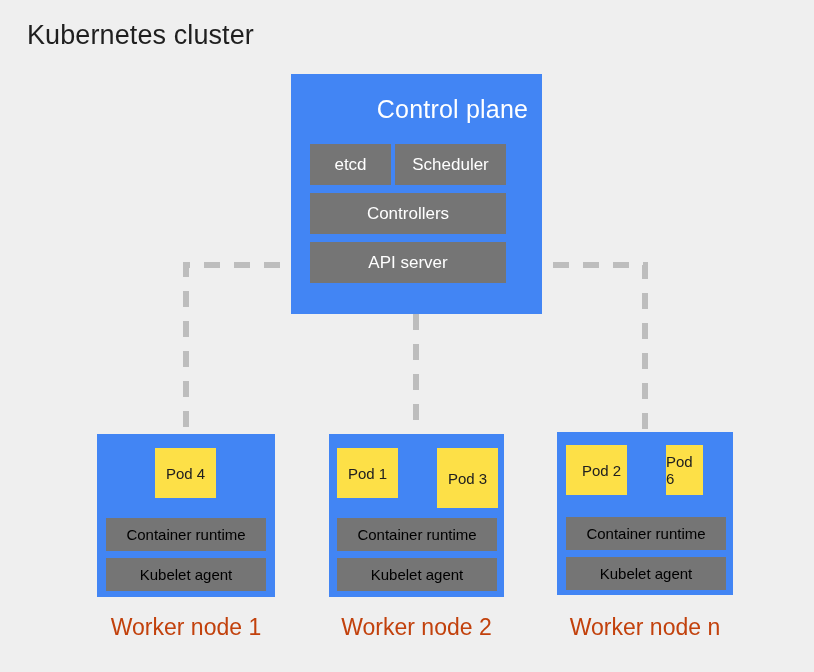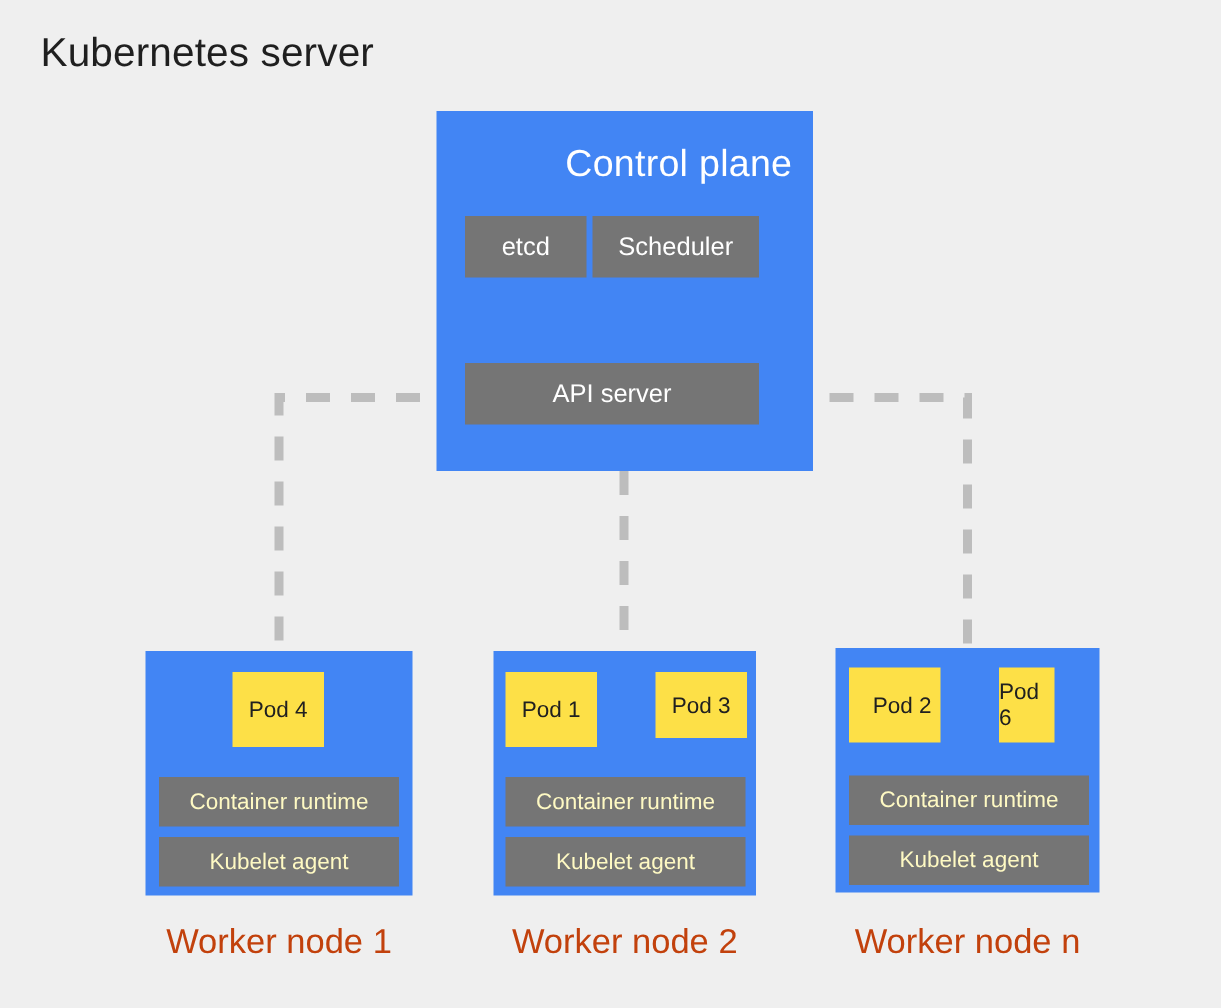--- a/index.html
+++ b/index.html
@@ -96,36 +96,36 @@
     font-size: 15px;
     display: flex;
     align-items: center;
     justify-content: center;
     box-sizing: border-box;
   }
 
   .node-bar {
     position: absolute;
     background: #757575;
-    color: #fef9c3;
+    color: #000000;
     font-size: 15px;
     display: flex;
     align-items: center;
     justify-content: center;
     box-sizing: border-box;
   }
 
   
   #wn1-pod4      { left: 58px; top: 14px; width: 61px; height: 50px; }
   #wn1-runtime   { left: 9px;  top: 84px; width: 160px; height: 33px; }
   #wn1-kubelet   { left: 9px;  top: 124px; width: 160px; height: 33px; }
 
   
   #wn2-pod1      { left: 8px;  top: 14px; width: 61px; height: 50px; }
-  #wn2-pod3      { left: 108px; top: 14px; width: 61px; height: 44px; }
+  #wn2-pod3      { left: 108px; top: 14px; width: 61px; height: 60px; }
   #wn2-runtime   { left: 8px;  top: 84px; width: 160px; height: 33px; }
   #wn2-kubelet   { left: 8px;  top: 124px; width: 160px; height: 33px; }
 
   
   #wnn-pod2      { left: 9px;  top: 13px; width: 61px; height: 50px; padding-left: 10px; }
   #wnn-pod6      { left: 109px; top: 13px; width: 37px; height: 50px; }
   #wnn-runtime   { left: 9px;  top: 85px; width: 160px; height: 33px; }
   #wnn-kubelet   { left: 9px;  top: 125px; width: 160px; height: 33px; }
 
   
@@ -139,21 +139,21 @@
   }
   #caption-1 { left: 97px;  top: 614px; width: 178px; }
   #caption-2 { left: 329px; top: 614px; width: 175px; }
   #caption-n { left: 557px; top: 614px; width: 176px; }
 </style>
 </head>
 <body>
 
 <div id="canvas">
 
-  <div id="diagram-title">Kubernetes server</div>
+  <div id="diagram-title">Kubernetes cluster</div>
 
   <svg id="connectors" viewBox="0 0 814 672" width="814" height="672" xmlns="http://www.w3.org/2000/svg">
 
     <path d="M 310 265 L 186 265 L 186 434" fill="none" stroke="#bdbdbd" stroke-width="6" stroke-dasharray="16 14" stroke-linecap="butt"></path>
 
     <path d="M 416 314 L 416 434" fill="none" stroke="#bdbdbd" stroke-width="6" stroke-dasharray="16 14" stroke-linecap="butt"></path>
 
     <path d="M 523 265 L 645 265 L 645 432" fill="none" stroke="#bdbdbd" stroke-width="6" stroke-dasharray="16 14" stroke-linecap="butt"></path>
   </svg>
 
@@ -161,20 +161,23 @@
     <div id="control-plane-title">Control plane</div>
 
     <div class="cp-box" id="cp-scheduler">
       <span>Scheduler</span>
     </div>
 
     <div class="cp-box" id="cp-etcd">
       <span>etcd</span>
     </div>
 
+    <div class="cp-box" id="cp-controllers">
+      <span>Controllers</span>
+    </div>
 
     <div class="cp-box" id="cp-apiserver">
       <span>API server</span>
     </div>
   </div>
 
   <div class="worker-node" id="worker-node-1">
     <div class="pod-box" id="wn1-pod4">
       <span>Pod 4</span>
     </div>

